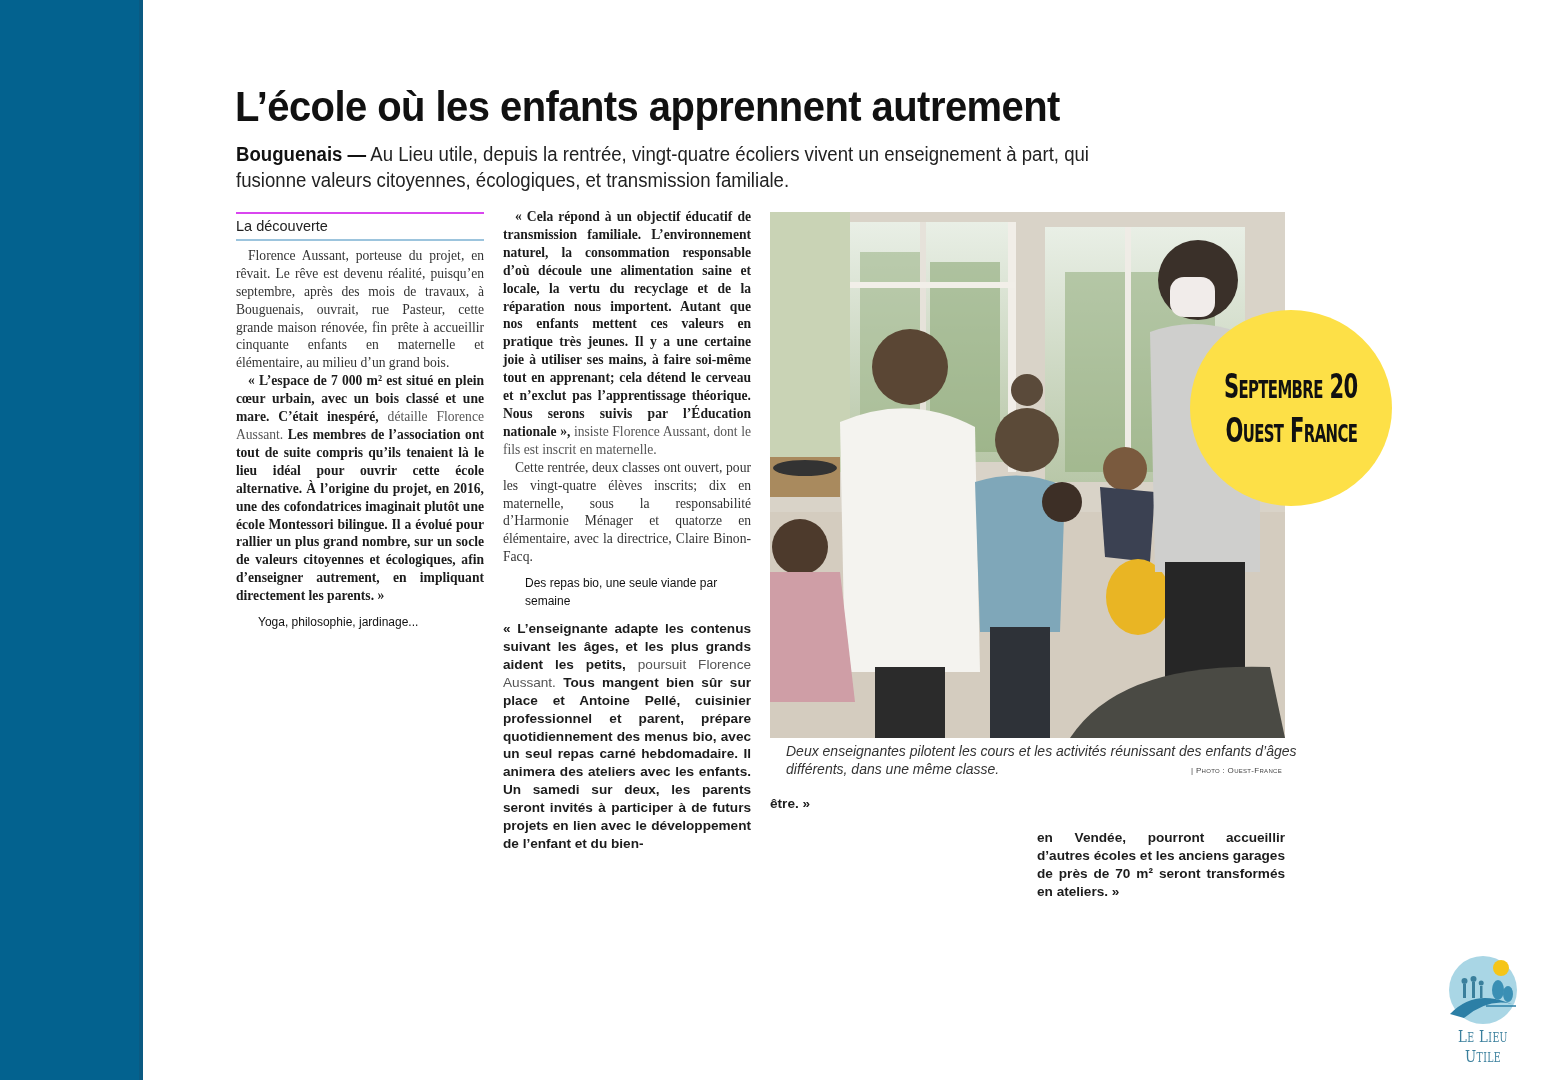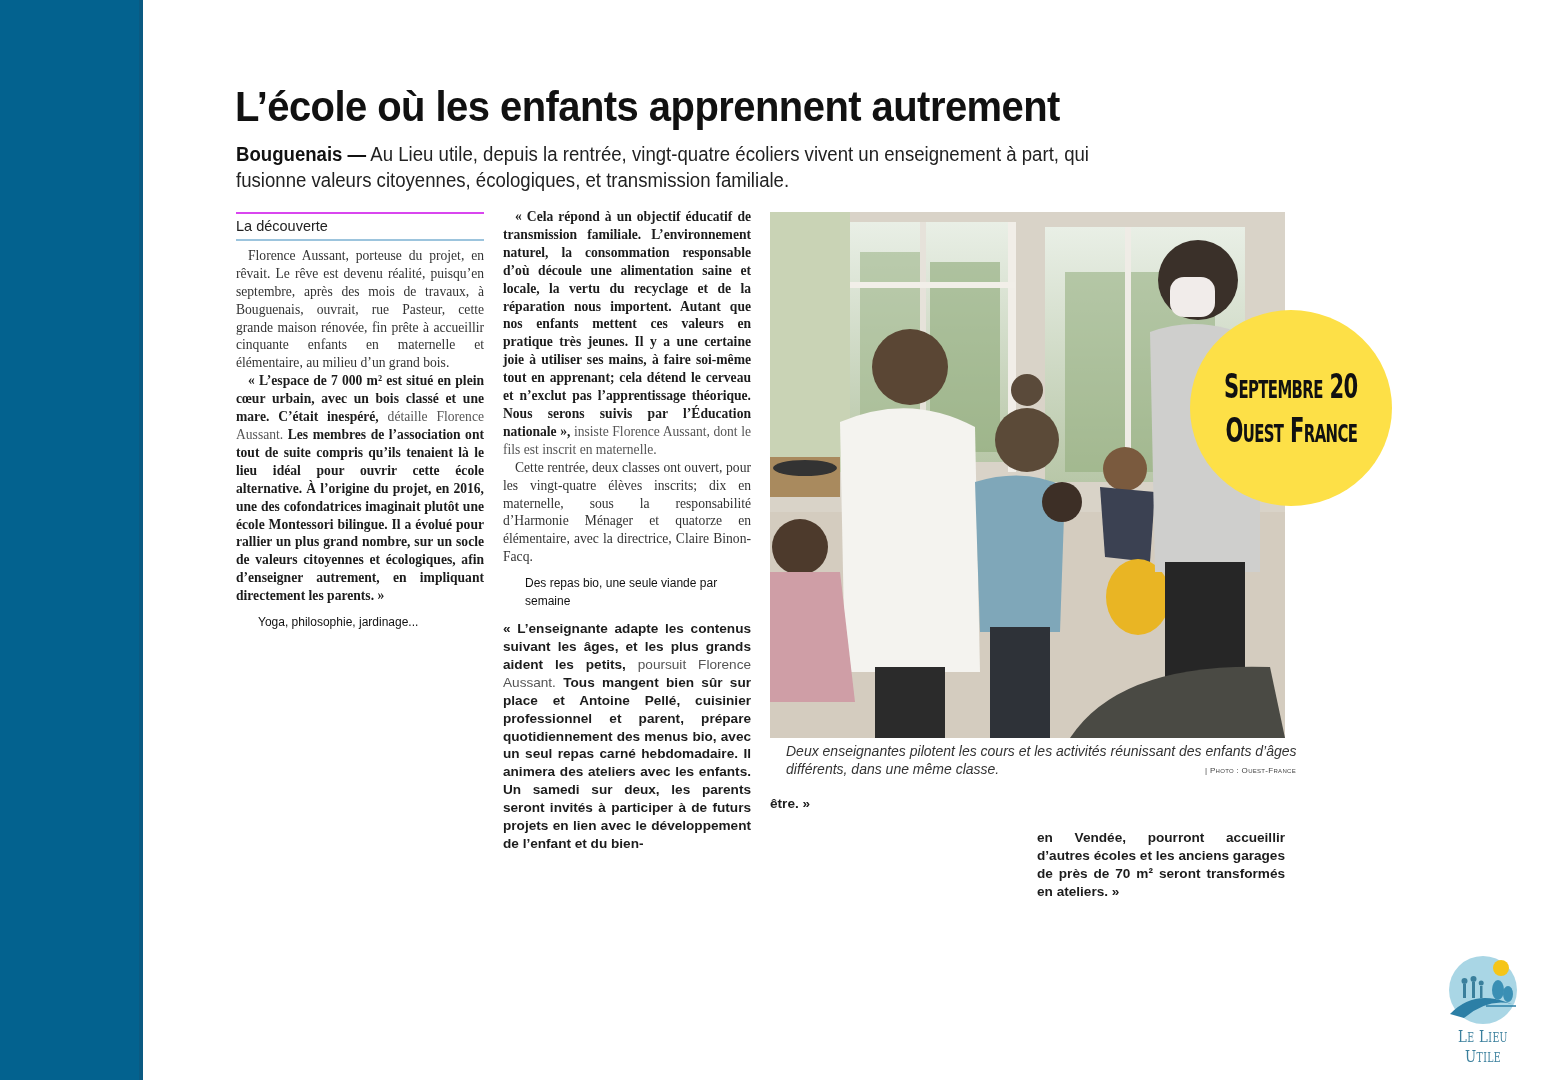--- a/index.html
+++ b/index.html
@@ -57,21 +57,21 @@
   #col4 { left: 1037px; top: 795px; width: 248px; margin-top: 34px; }
   .photo {
     position: absolute; left: 770px; top: 212px; width: 515px; height: 526px;
     overflow: hidden; background: #cfc9bd;
   }
   .caption {
     position: absolute; left: 770px; top: 742px; width: 515px;
     font-size: 14px; line-height: 18px; font-style: italic; color: #333; margin-left: 16px;
   }
   .credit {
-    position: absolute; right: 264px; top: 766px;
+    position: absolute; right: 278px; top: 766px;
     font-size: 8px; letter-spacing: 0.3px; color: #444; font-style: normal;
     font-variant: small-caps;
   }
   .badge {
     position: absolute; left: 1190px; top: 310px; width: 202px; height: 196px;
     border-radius: 50%; background: #fde047;
     display: flex; flex-direction: column; align-items: center; justify-content: center;
     font-family: "DejaVu Sans", sans-serif; font-weight: 700;
     color: #111; font-size: 34px; line-height: 44px;
     font-variant: small-caps; letter-spacing: -1px;

